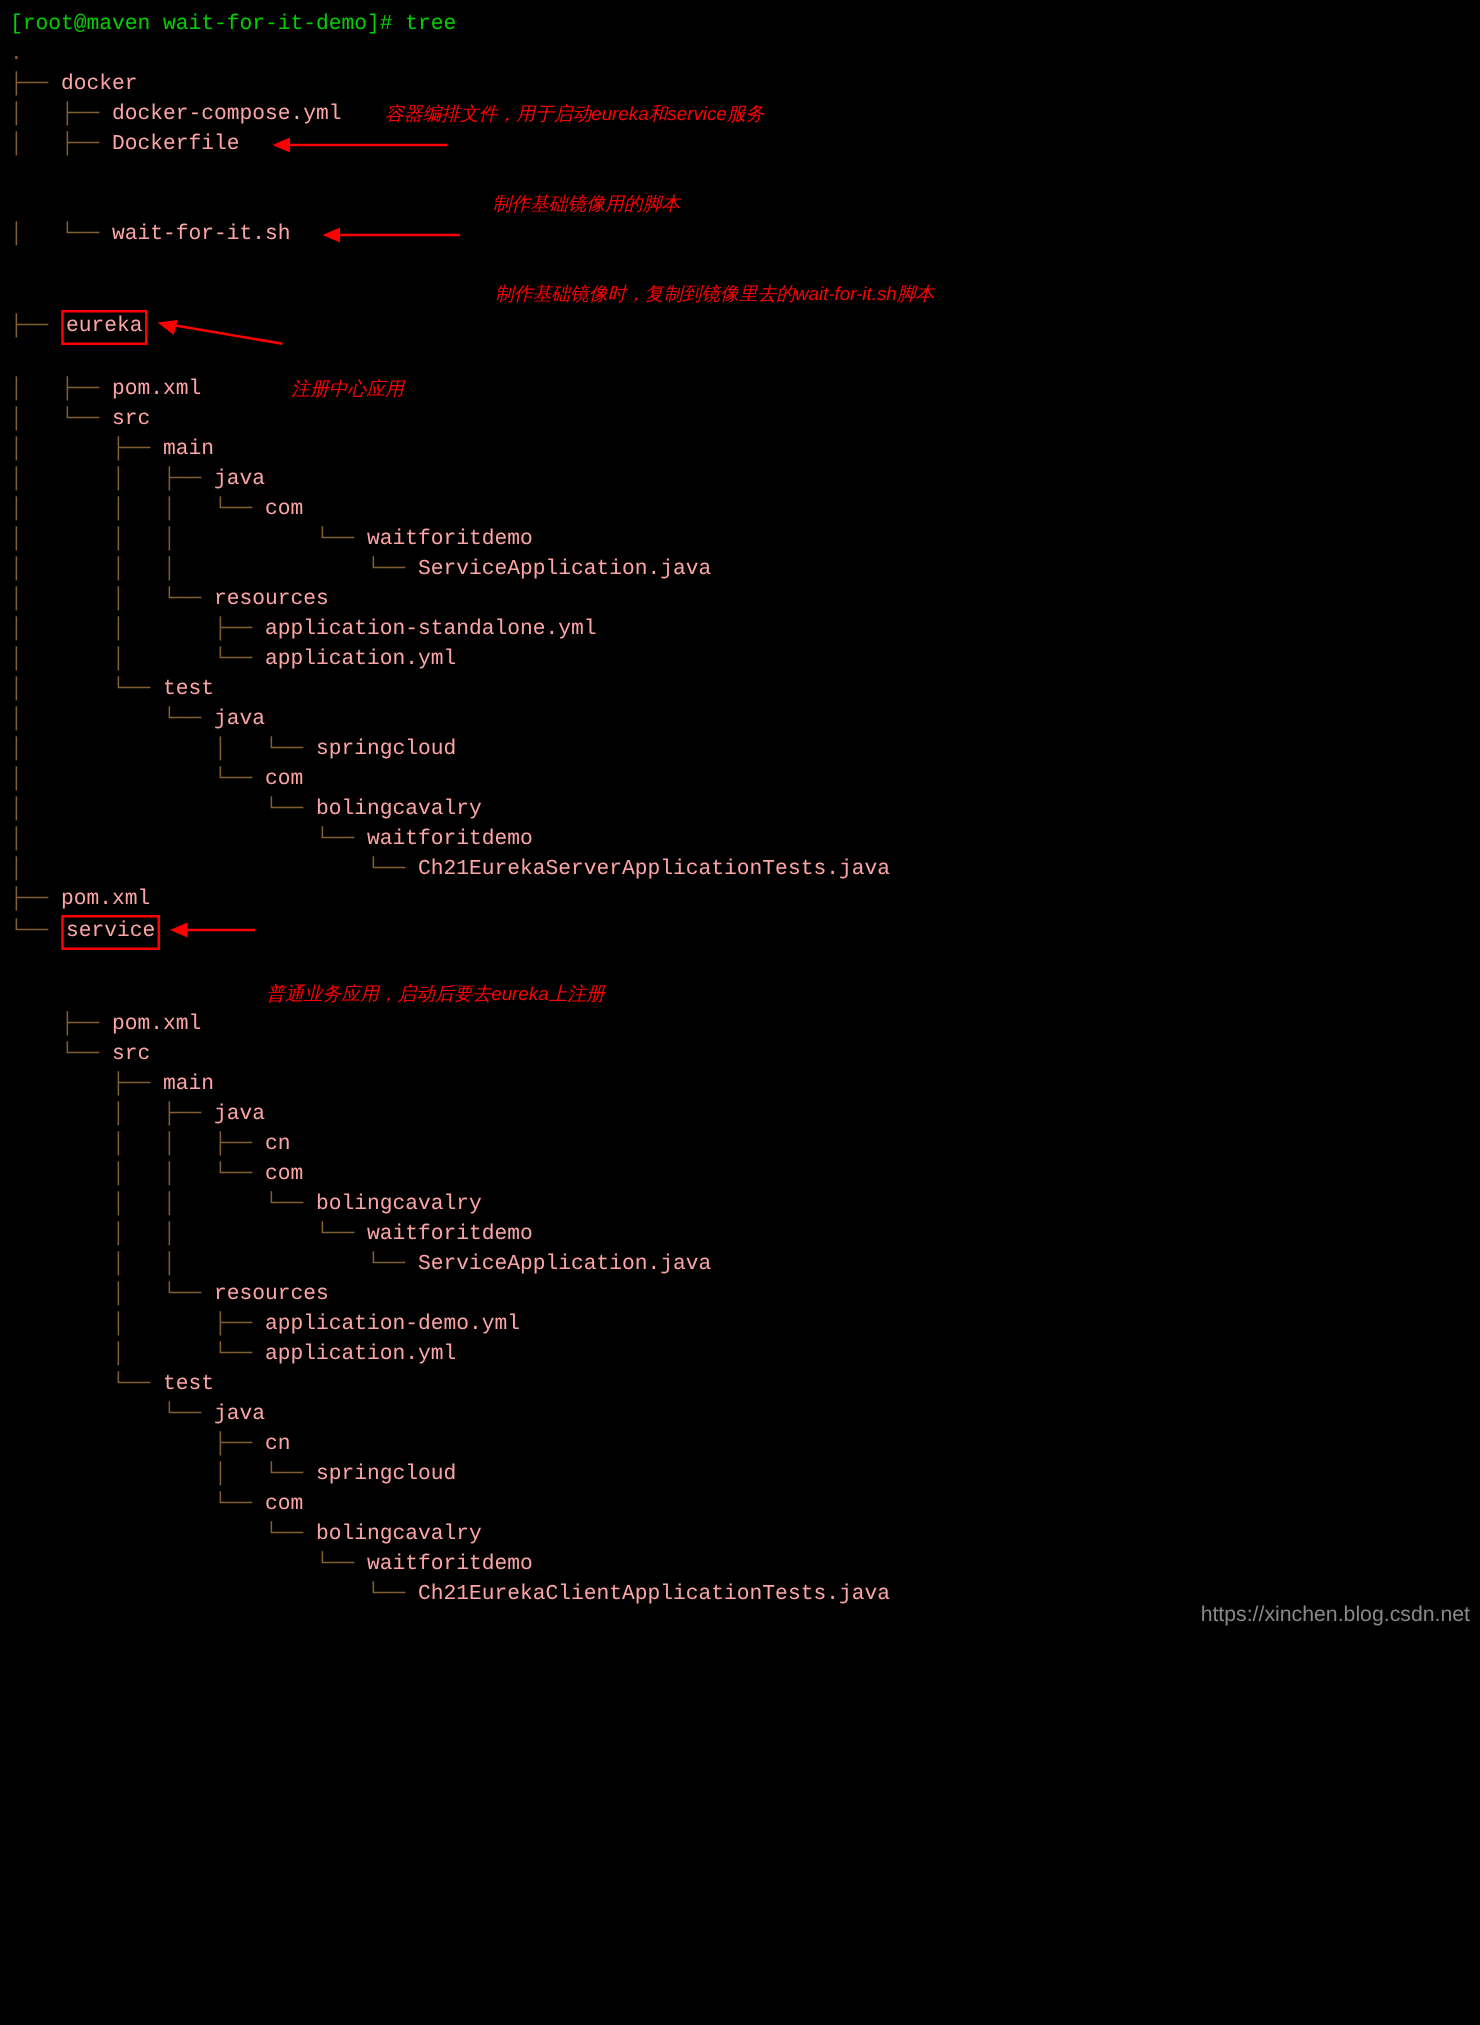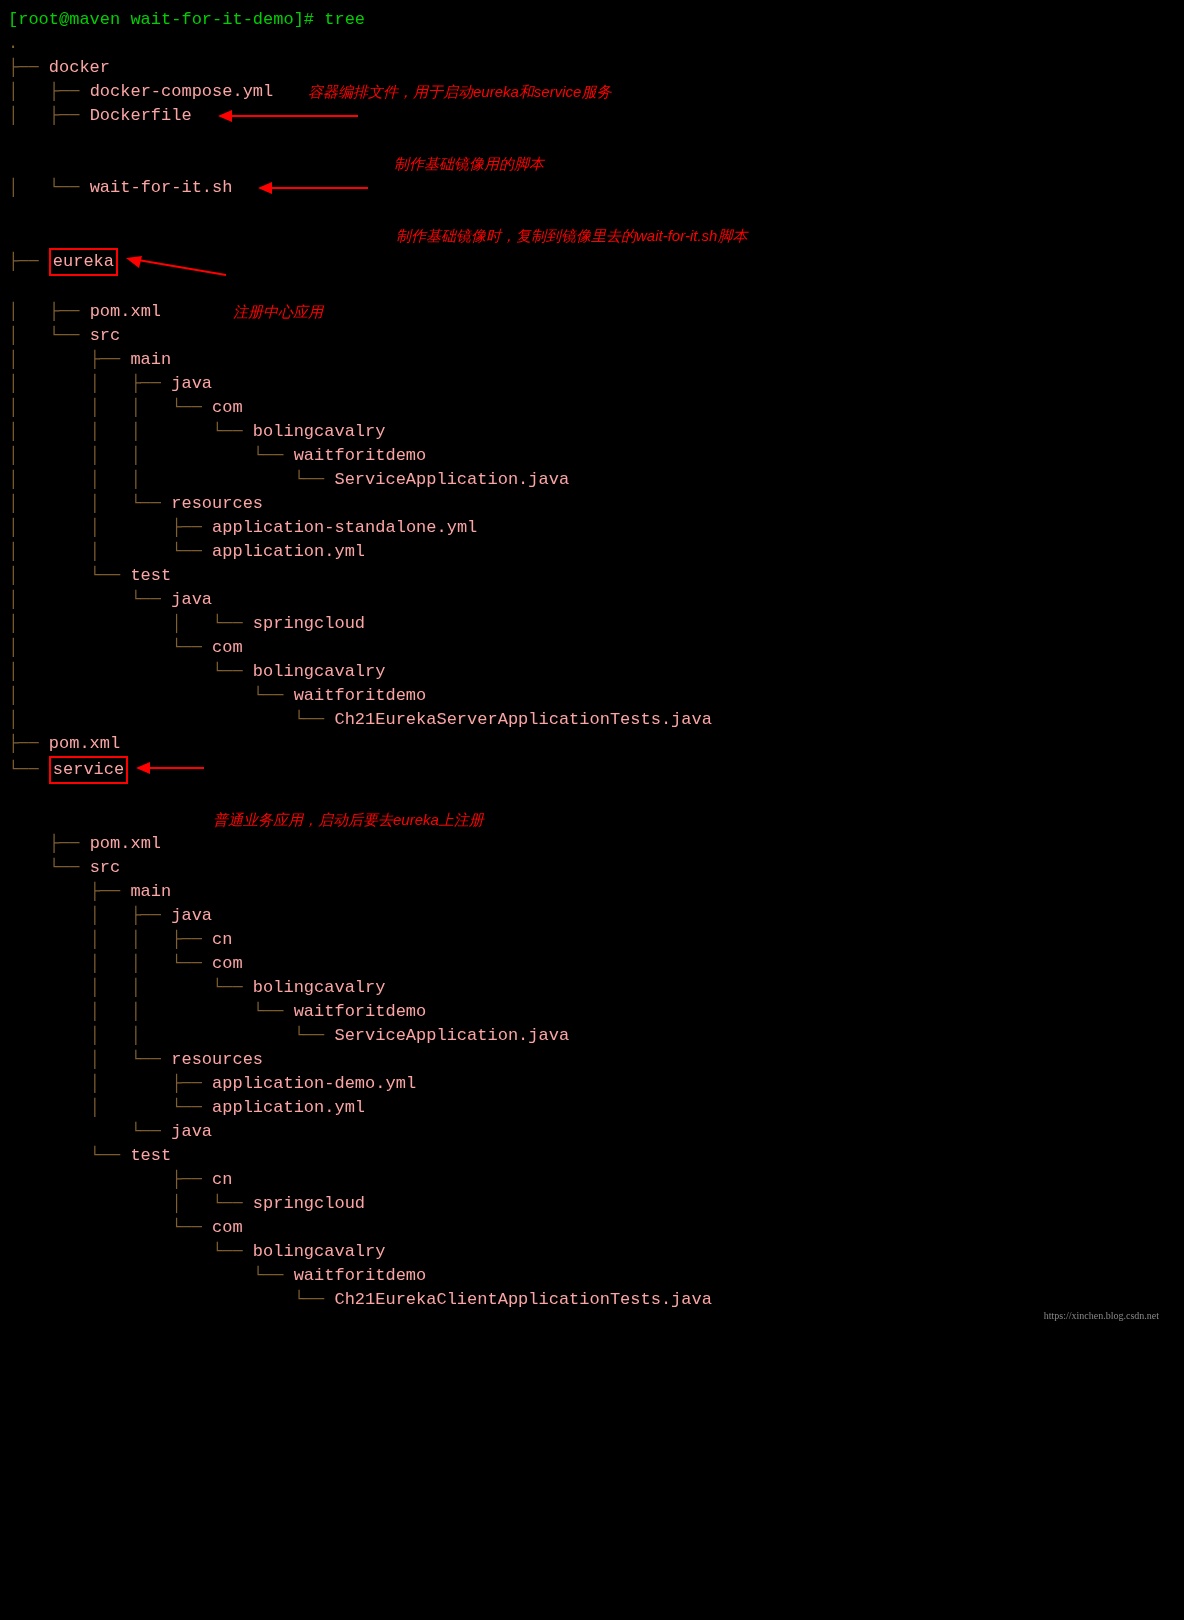--- a/index.html
+++ b/index.html
@@ -41,25 +41,25 @@
   }
   .arrow line {
     stroke: #ff0000;
     stroke-width: 2;
   }
   .arrow polygon {
     fill: #ff0000;
   }
   .watermark {
     position: absolute;
-    right: 25px;
+    right: 8px;
     bottom: 4px;
     color: #888;
-    font-size: 10px;
-    font-family: Liberation Serif, serif;
+    font-size: 17px;
+    font-family: Liberation Sans, sans-serif;
   }
   .container {
     position: relative;
   }
 </style>
 </head>
 <body>
 
 <div class="container">
 <div class="tree-line"><span class="prompt">[root@maven wait-for-it-demo]# tree</span></div>
@@ -84,21 +84,20 @@
   <svg class="arrow" style="left:118px; top:3px;" width="100" height="30">
         <line x1="100" y1="24" x2="12" y2="9"></line>
         <polygon points="0,7 16,5 13,17"></polygon>
       </svg>
 </div>
 <div class="tree-line"><span class="brown">│   ├── </span><span class="green">pom.xml</span><span class="annotation" style="left:225px;">注册中心应用</span></div>
 <div class="tree-line"><span class="brown">│   └── </span><span class="green">src</span></div>
 <div class="tree-line"><span class="brown">│       ├── </span><span class="green">main</span></div>
 <div class="tree-line"><span class="brown">│       │   ├── </span><span class="green">java</span></div>
 <div class="tree-line"><span class="brown">│       │   │   └── </span><span class="green">com</span></div>
-<div class="tree-line"><span class="brown">│       │   │       └── </span><span class="green">bolingcavalry</span></div>
 <div class="tree-line"><span class="brown">│       │   │           └── </span><span class="green">waitforitdemo</span></div>
 <div class="tree-line"><span class="brown">│       │   │               └── </span><span class="green">ServiceApplication.java</span></div>
 <div class="tree-line"><span class="brown">│       │   └── </span><span class="green">resources</span></div>
 <div class="tree-line"><span class="brown">│       │       ├── </span><span class="green">application-standalone.yml</span></div>
 <div class="tree-line"><span class="brown">│       │       └── </span><span class="green">application.yml</span></div>
 <div class="tree-line"><span class="brown">│       └── </span><span class="green">test</span></div>
 <div class="tree-line"><span class="brown">│           └── </span><span class="green">java</span></div>
 <div class="tree-line"><span class="brown">│               │   └── </span><span class="green">springcloud</span></div>
 <div class="tree-line"><span class="brown">│               └── </span><span class="green">com</span></div>
 <div class="tree-line"><span class="brown">│                   └── </span><span class="green">bolingcavalry</span></div>
@@ -117,22 +116,22 @@
 <div class="tree-line"><span class="brown">        ├── </span><span class="green">main</span></div>
 <div class="tree-line"><span class="brown">        │   ├── </span><span class="green">java</span></div>
 <div class="tree-line"><span class="brown">        │   │   ├── </span><span class="green">cn</span></div>
 <div class="tree-line"><span class="brown">        │   │   └── </span><span class="green">com</span></div>
 <div class="tree-line"><span class="brown">        │   │       └── </span><span class="green">bolingcavalry</span></div>
 <div class="tree-line"><span class="brown">        │   │           └── </span><span class="green">waitforitdemo</span></div>
 <div class="tree-line"><span class="brown">        │   │               └── </span><span class="green">ServiceApplication.java</span></div>
 <div class="tree-line"><span class="brown">        │   └── </span><span class="green">resources</span></div>
 <div class="tree-line"><span class="brown">        │       ├── </span><span class="green">application-demo.yml</span></div>
 <div class="tree-line"><span class="brown">        │       └── </span><span class="green">application.yml</span></div>
+<div class="tree-line"><span class="brown">        └── </span><span class="green">test</span></div>
 <div class="tree-line"><span class="brown">            └── </span><span class="green">java</span></div>
-<div class="tree-line"><span class="brown">        └── </span><span class="green">test</span></div>
 <div class="tree-line"><span class="brown">                ├── </span><span class="green">cn</span></div>
 <div class="tree-line"><span class="brown">                │   └── </span><span class="green">springcloud</span></div>
 <div class="tree-line"><span class="brown">                └── </span><span class="green">com</span></div>
 <div class="tree-line"><span class="brown">                    └── </span><span class="green">bolingcavalry</span></div>
 <div class="tree-line"><span class="brown">                        └── </span><span class="green">waitforitdemo</span></div>
 <div class="tree-line"><span class="brown">                            └── </span><span class="green">Ch21EurekaClientApplicationTests.java</span></div>
 </div>
 
 <div class="watermark">https://xinchen.blog.csdn.net</div>
 

